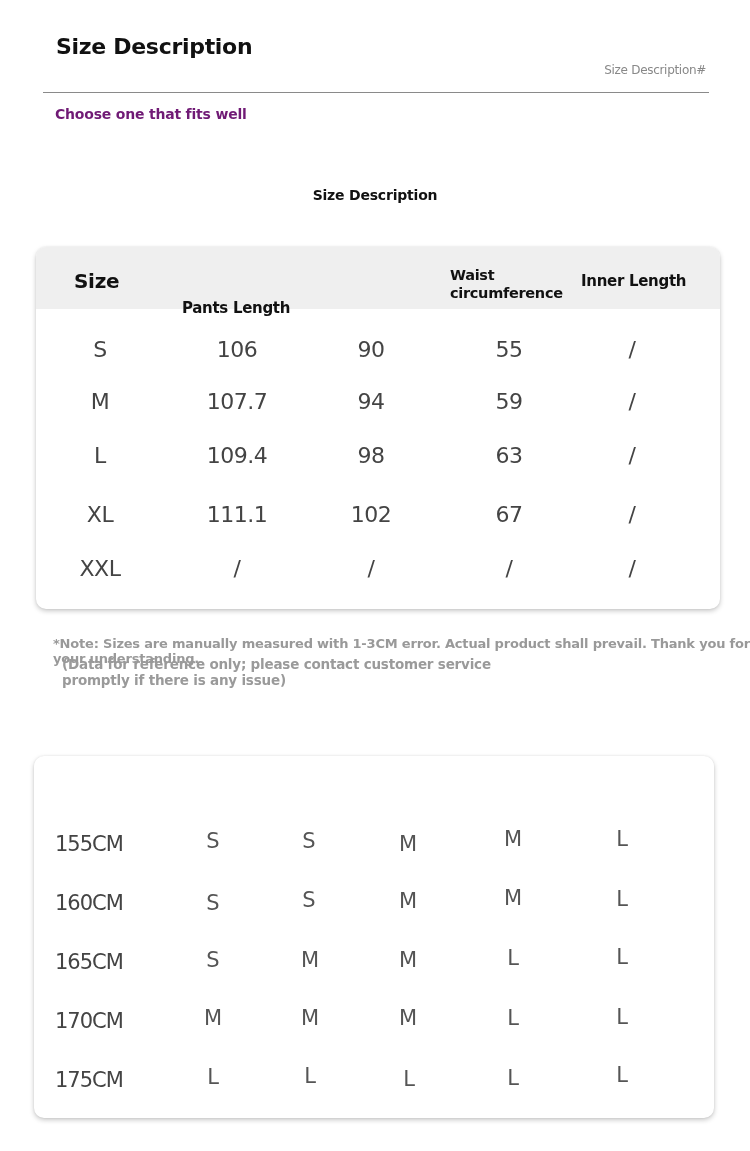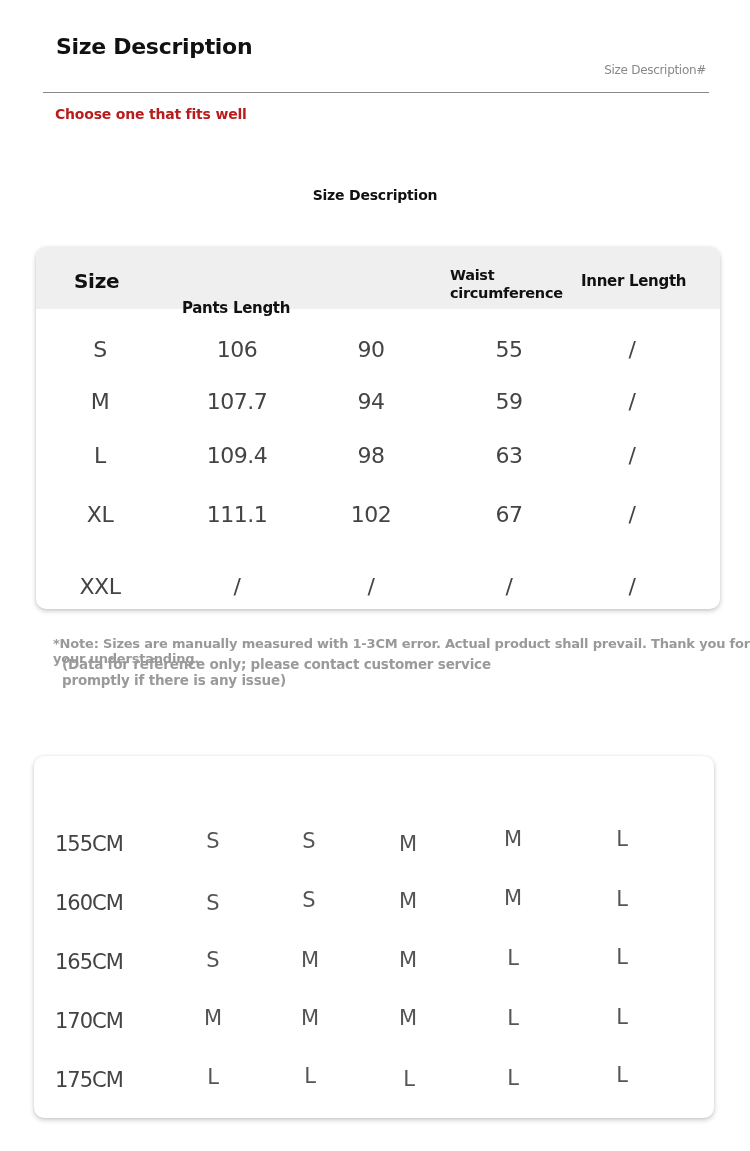--- a/index.html
+++ b/index.html
@@ -2,21 +2,21 @@
 <html><head>
   <meta charset="utf-8">
   <style>
     * { box-sizing: border-box; margin: 0; padding: 0; }
     html, body { width: 750px; height: 1151px; background: #ffffff; overflow: hidden; }
     body { position: relative; font-family: "DejaVu Sans", "Liberation Sans", sans-serif; color: #111; }
 
     .page-title { position: absolute; left: 56px; top: 34px; font-size: 22px; font-weight: bold; color: #111; letter-spacing: -0.3px; }
     .page-subtag { position: absolute; right: 44px; top: 63px; font-size: 12px; color: #888; letter-spacing: -0.3px; }
     .divider { position: absolute; left: 43px; top: 92px; width: 666px; height: 1px; background: #8a8a8a; }
-    .tagline { position: absolute; left: 55px; top: 106px; font-size: 14px; font-weight: bold; color: #b91c1c; letter-spacing: -0.2px; }
+    .tagline { position: absolute; left: 55px; top: 106px; font-size: 14px; font-weight: bold; color: #701a75; letter-spacing: -0.2px; }
     .section-title { position: absolute; left: 0; width: 750px; top: 187px; text-align: center; font-size: 14px; font-weight: bold; color: #111; letter-spacing: -0.2px; }
 
     .card { position: absolute; background: #fff; border-radius: 10px; box-shadow: 0 2px 5px rgba(0,0,0,0.22), 0 0 2px rgba(0,0,0,0.08); overflow: hidden; }
     .card-head { position: absolute; left: 0; top: 0; right: 0; background: #efefef; }
 
     
     #size-card { left: 36px; top: 247px; width: 684px; height: 362px; }
     #size-card .card-head { height: 62px; }
     .sh { position: absolute; font-weight: bold; color: #111; letter-spacing: -0.3px; }
     .sh.size { left: 38px; top: 22px; font-size: 20px; }
@@ -83,21 +83,21 @@
     <div class="scell" style="left:413px">63</div>
     <div class="scell" style="left:536px">/</div>
   </div>
   <div class="srow" style="top:255px">
     <div class="scell" style="left:4px">XL</div>
     <div class="scell" style="left:141px">111.1</div>
     <div class="scell" style="left:275px">102</div>
     <div class="scell" style="left:413px">67</div>
     <div class="scell" style="left:536px">/</div>
   </div>
-  <div class="srow" style="top:327px">
+  <div class="srow" style="top:309px">
     <div class="scell" style="left:4px">XXL</div>
     <div class="scell" style="left:141px">/</div>
     <div class="scell" style="left:275px">/</div>
     <div class="scell" style="left:413px">/</div>
     <div class="scell" style="left:536px">/</div>
   </div>
 </div>
 
 <div class="note1">*Note: Sizes are manually measured with 1-3CM error. Actual product shall prevail. Thank you for your understanding.</div>
 <div class="note2">(Data for reference only; please contact customer service promptly if there is any issue)</div>

